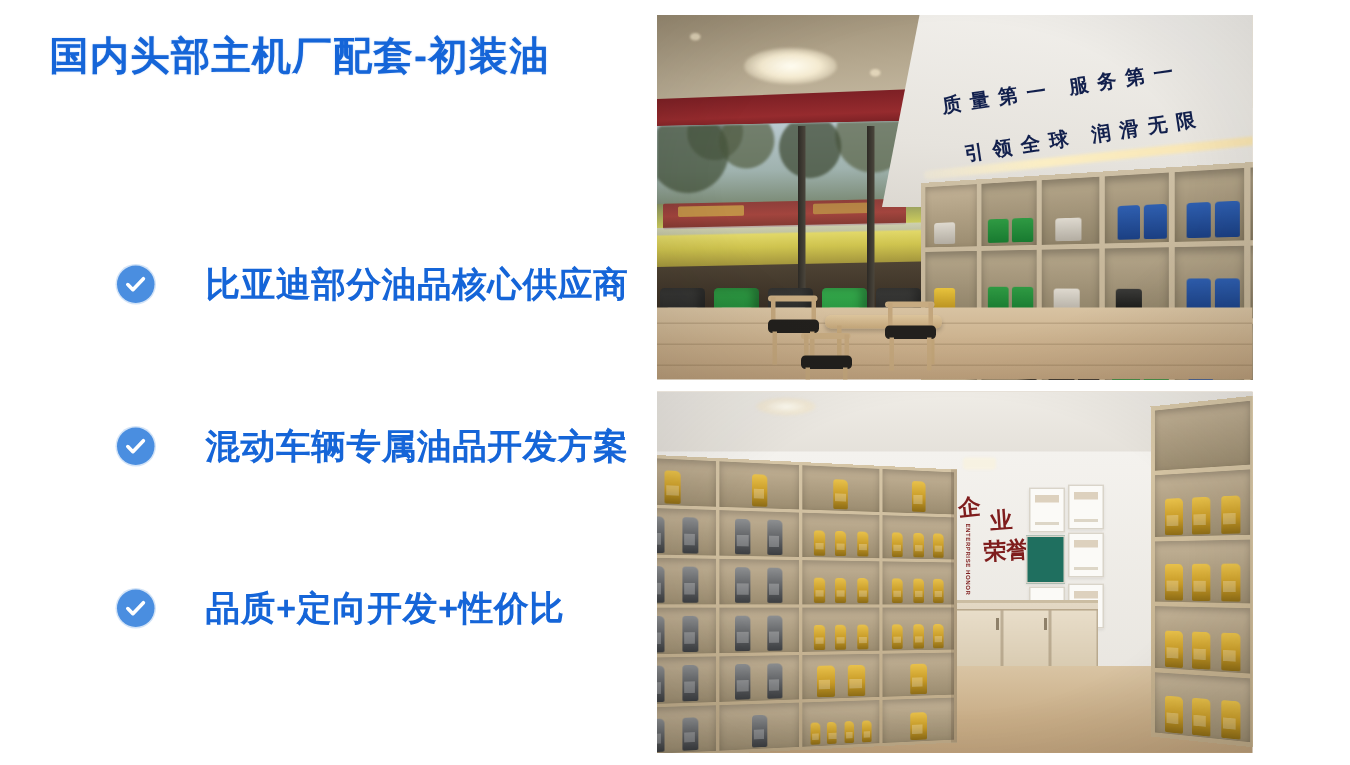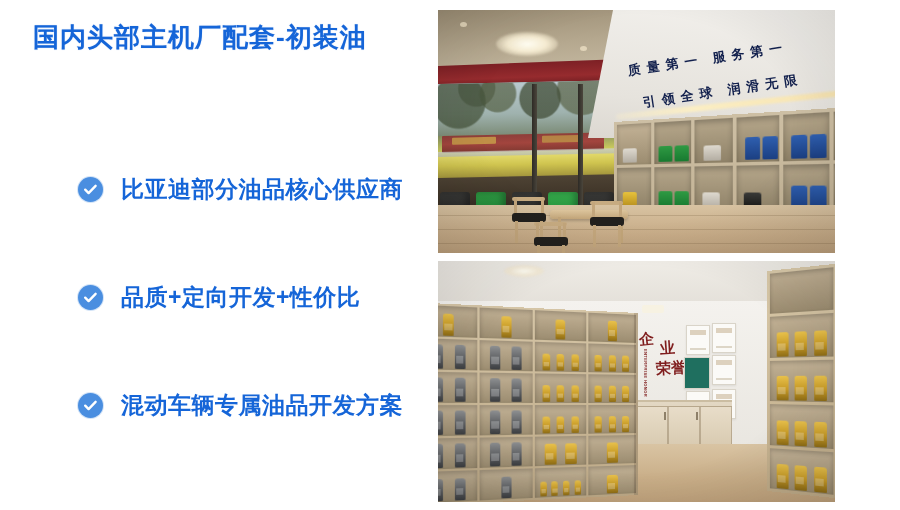--- a/index.html
+++ b/index.html
@@ -16,21 +16,21 @@
   .slide-title{
     position:absolute;left:33px;top:20px;
     font-size:26px;font-weight:bold;letter-spacing:1px;
     color:#1565d8;white-space:nowrap;
     text-shadow:0 0 1px rgba(21,101,216,.35);
   }
 
   
   .bullets{position:absolute;left:78px;top:150px;width:340px;}
   .bullet-row{
-    display:flex;align-items:center;height:78px;margin-bottom:30px;
+    display:flex;align-items:center;height:78px;margin-bottom:30px;gap:16px;
   }
   .bullet-row:last-child{margin-bottom:0;}
   .check-icon{
     flex:0 0 auto;width:25px;height:25px;border-radius:50%;
     background:#4a8ee0;position:relative;margin-right:18px;
     box-shadow:0 0 0 1px rgba(74,142,224,.25);
   }
   .check-icon svg{position:absolute;left:4px;top:4px;}
   .bullet-label{
     font-size:23px;font-weight:bold;color:#1565d8;
@@ -215,30 +215,30 @@
       </span>
       <span class="bullet-label">比亚迪部分油品核心供应商</span>
     </div>
 
     <div class="bullet-row">
       <span class="check-icon">
         <svg width="17" height="17" viewBox="0 0 17 17">
           <path d="M3.2 8.7 L6.6 12.1 L13.6 4.8" fill="none" stroke="#ffffff" stroke-width="2.4" stroke-linecap="round" stroke-linejoin="round"></path>
         </svg>
       </span>
-      <span class="bullet-label">品质+定向开发+性价比</span>
+      <span class="bullet-label">混动车辆专属油品开发方案</span>
     </div>
 
     <div class="bullet-row">
       <span class="check-icon">
         <svg width="17" height="17" viewBox="0 0 17 17">
           <path d="M3.2 8.7 L6.6 12.1 L13.6 4.8" fill="none" stroke="#ffffff" stroke-width="2.4" stroke-linecap="round" stroke-linejoin="round"></path>
         </svg>
       </span>
-      <span class="bullet-label">混动车辆专属油品开发方案</span>
+      <span class="bullet-label">品质+定向开发+性价比</span>
     </div>
 
   </div>
 
   <div class="photo" id="photo-top">
     <div class="ph-inner">
       <div class="t-ceiling"></div>
       <div class="t-light"></div>
       <div class="t-spot" style="left:22px;top:12px;"></div>
       <div class="t-spot" style="left:142px;top:36px;"></div>

